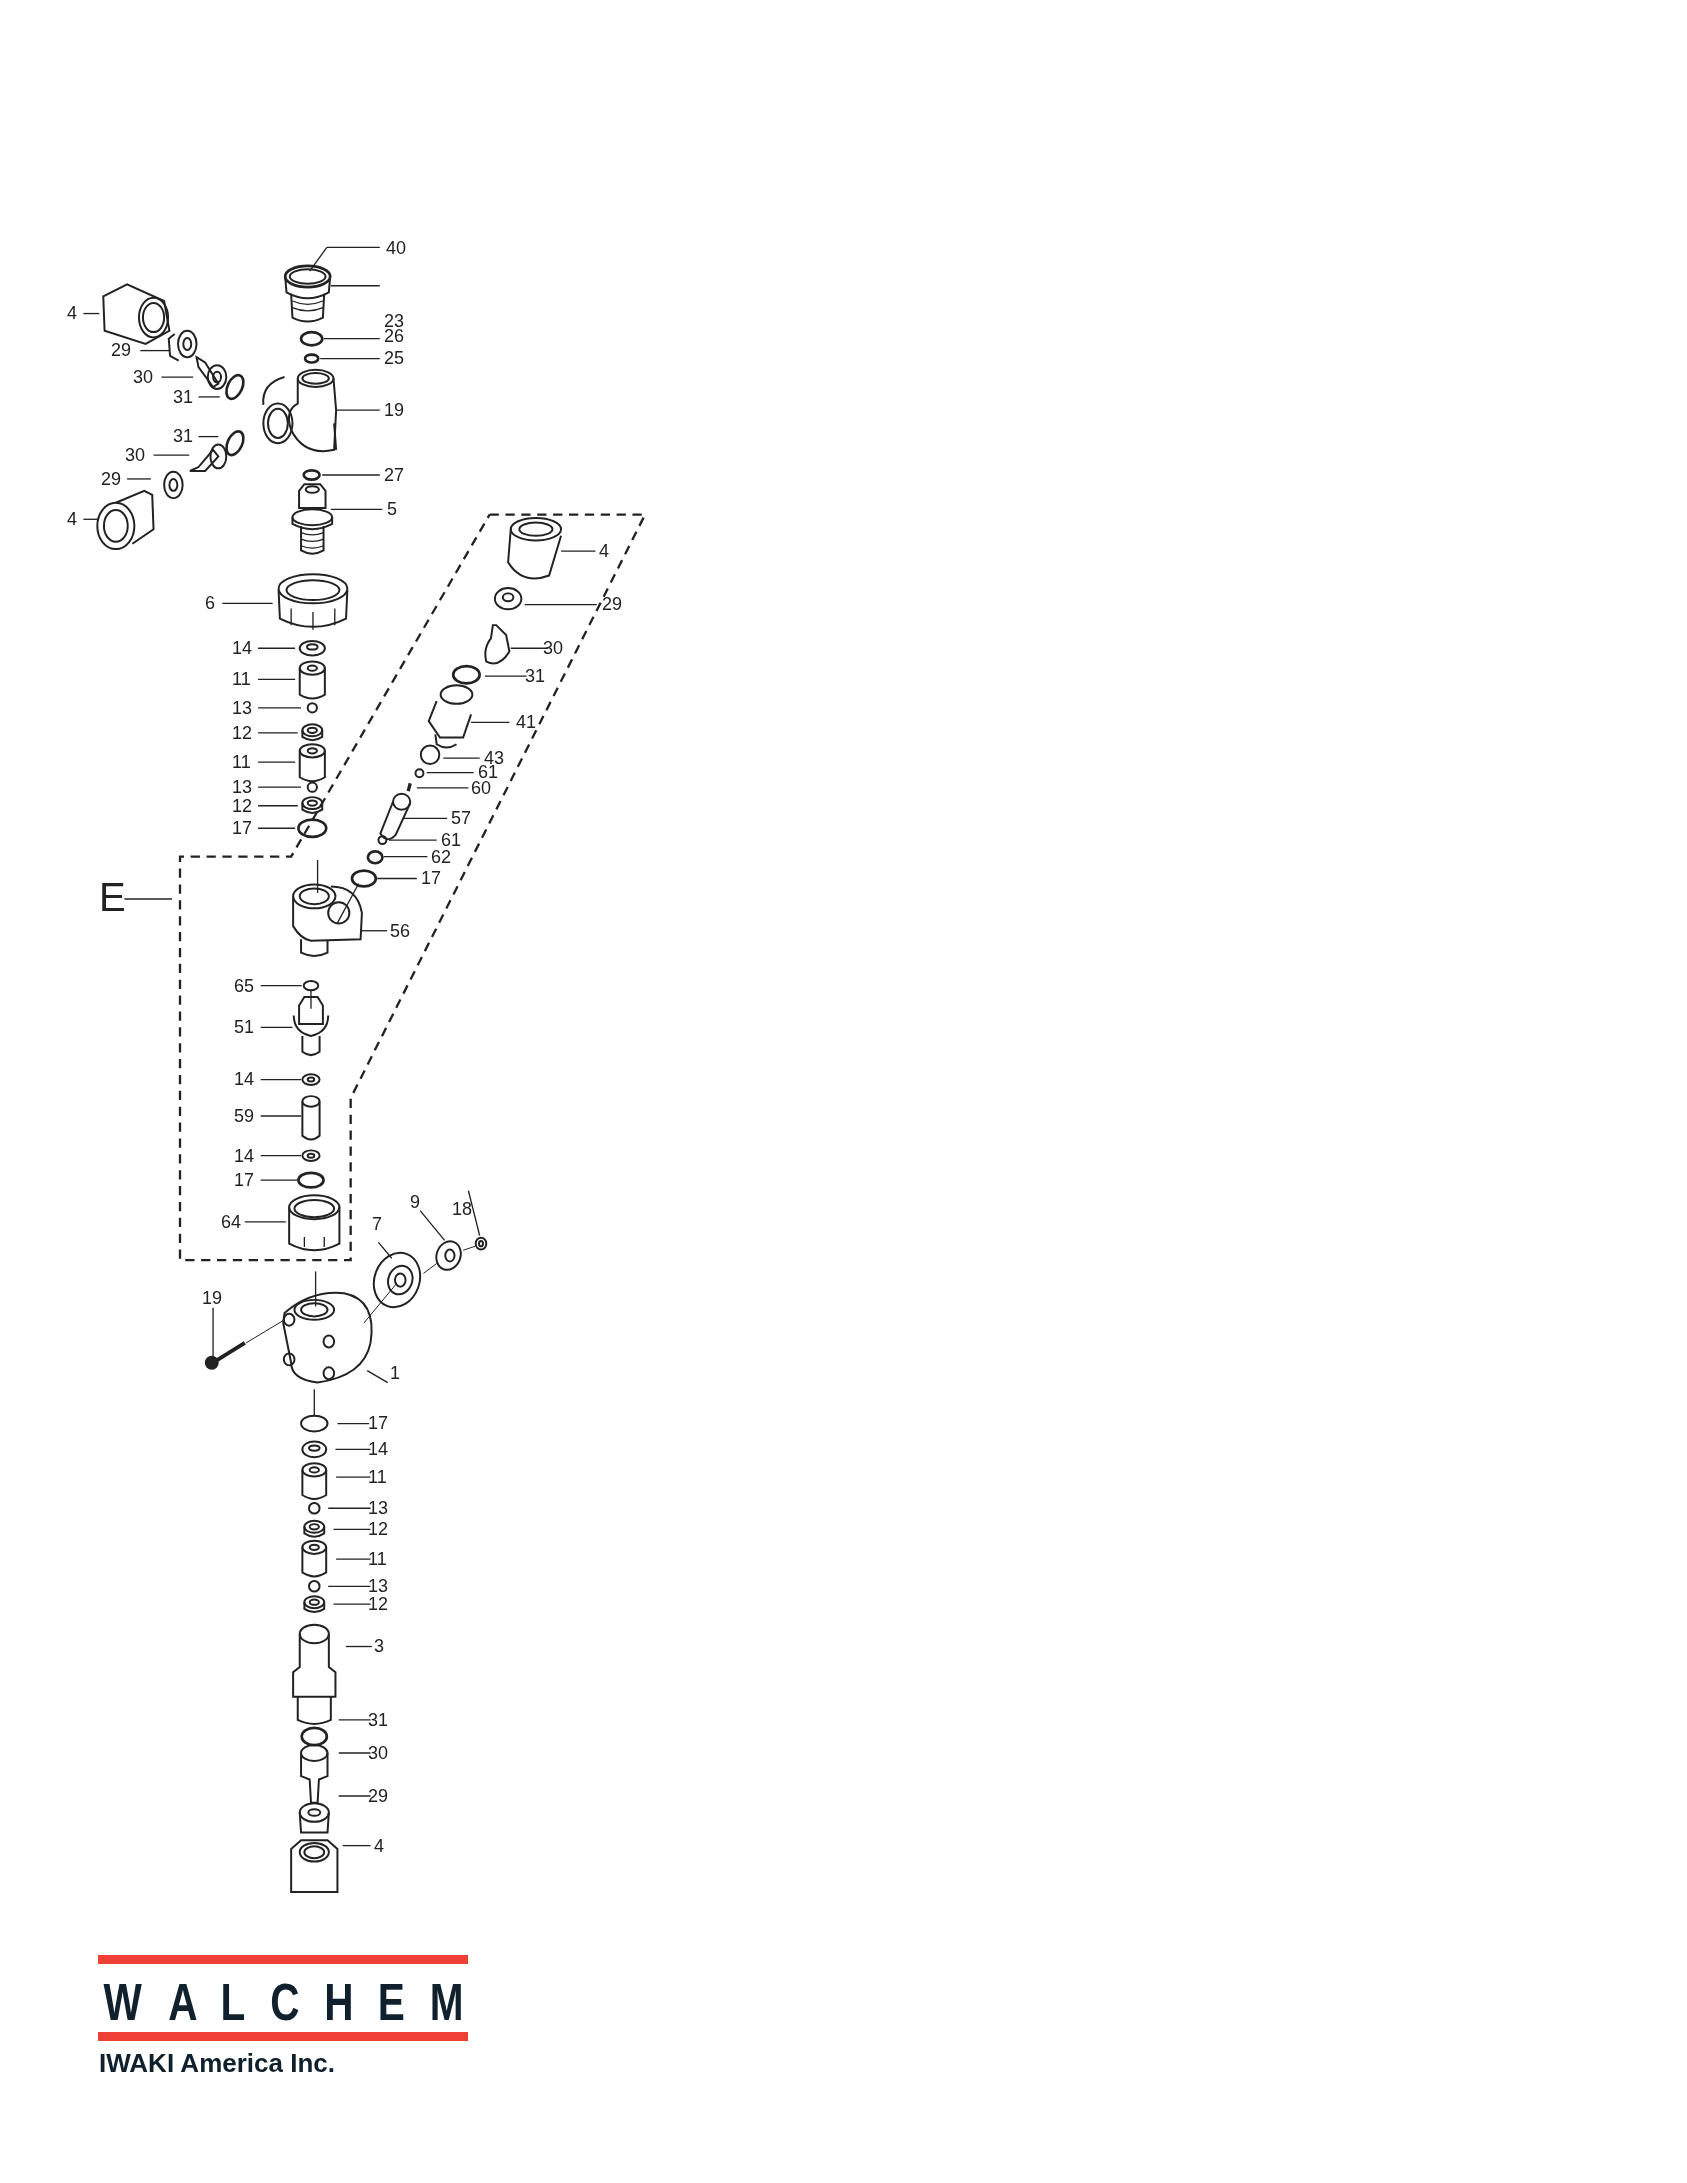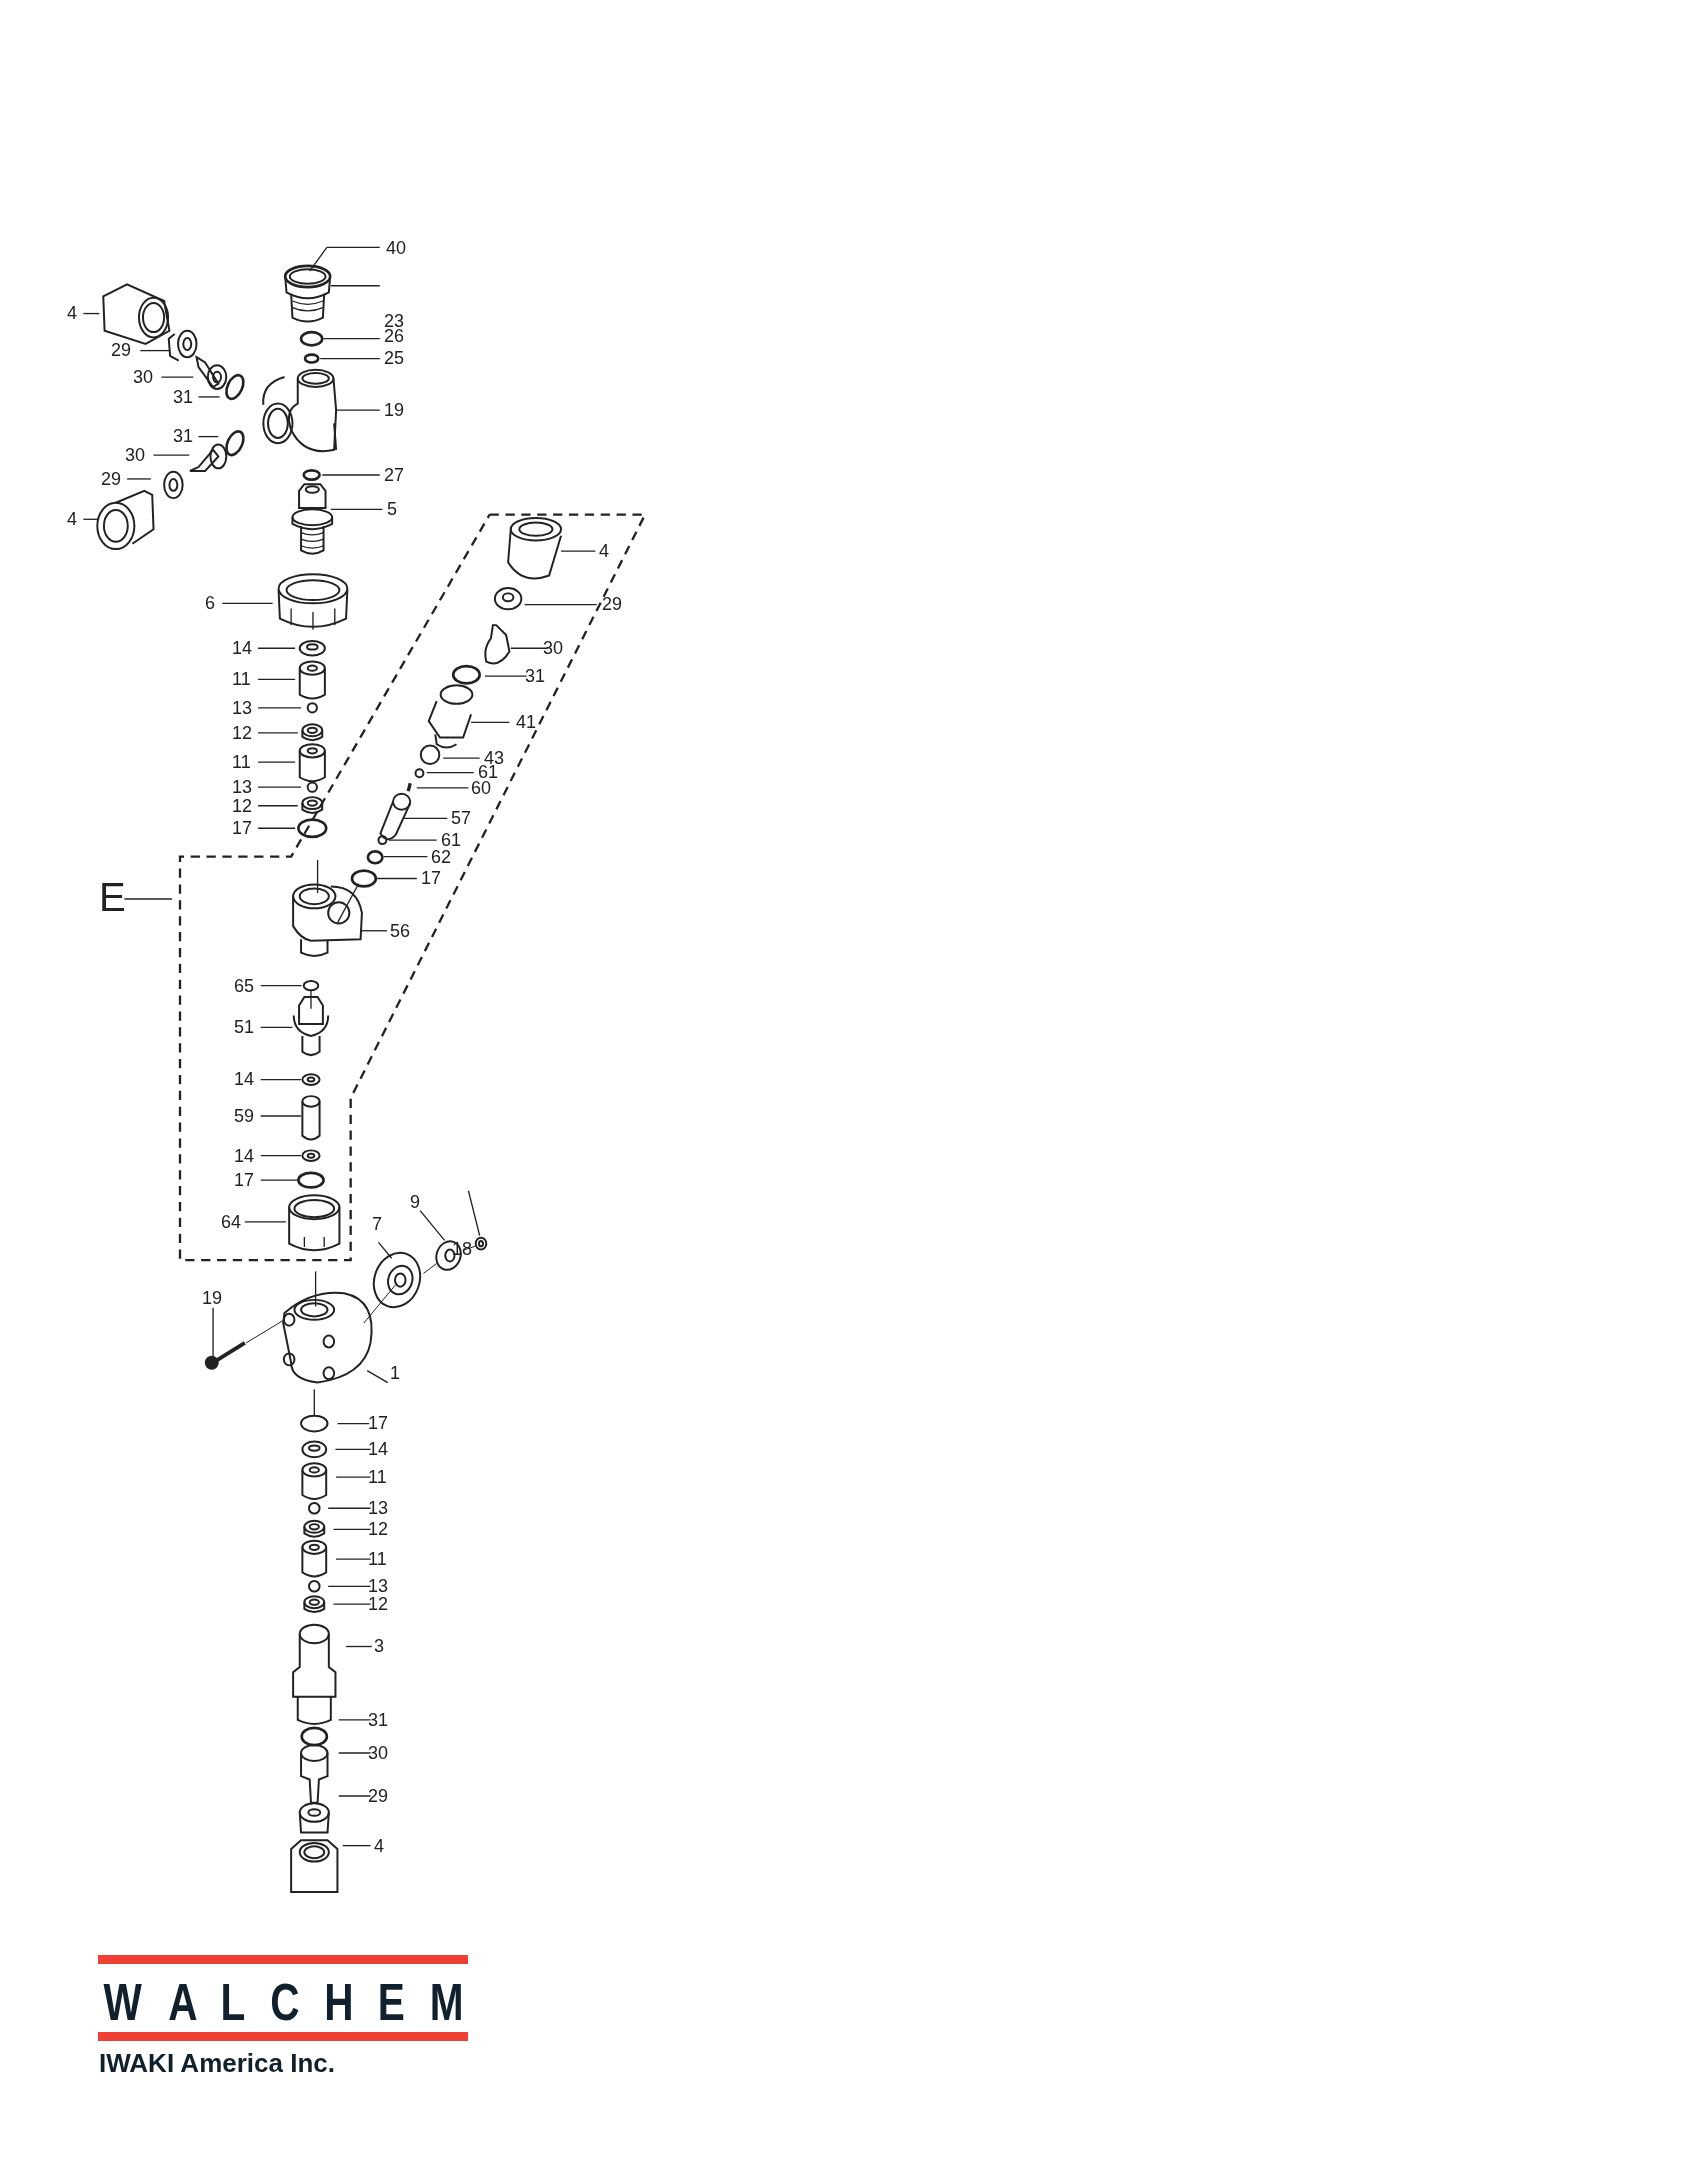--- a/index.html
+++ b/index.html
@@ -401,21 +401,21 @@
     <div class="callout" style="left: 431px; top: 848px;">62</div>
     <div class="callout" style="left: 421px; top: 869px;">17</div>
     <div class="callout" style="left: 390px; top: 922px;">56</div>
     <div class="callout" style="left: 234px; top: 977px;">65</div>
     <div class="callout" style="left: 234px; top: 1018px;">51</div>
     <div class="callout" style="left: 234px; top: 1070px;">14</div>
     <div class="callout" style="left: 234px; top: 1107px;">59</div>
     <div class="callout" style="left: 234px; top: 1147px;">14</div>
     <div class="callout" style="left: 234px; top: 1171px;">17</div>
     <div class="callout" style="left: 221px; top: 1213px;">64</div>
-    <div class="callout" style="left: 452px; top: 1240px;">18</div>
+    <div class="callout" style="left: 452px; top: 1200px;">18</div>
     <div class="callout" style="left: 410px; top: 1193px;">9</div>
     <div class="callout" style="left: 372px; top: 1215px;">7</div>
     <div class="callout" style="left: 202px; top: 1289px;">19</div>
     <div class="callout" style="left: 390px; top: 1364px;">1</div>
     <div class="callout" style="left: 368px; top: 1414px;">17</div>
     <div class="callout" style="left: 368px; top: 1440px;">14</div>
     <div class="callout" style="left: 368px; top: 1468px;">11</div>
     <div class="callout" style="left: 368px; top: 1499px;">13</div>
     <div class="callout" style="left: 368px; top: 1520px;">12</div>
     <div class="callout" style="left: 368px; top: 1550px;">11</div>

